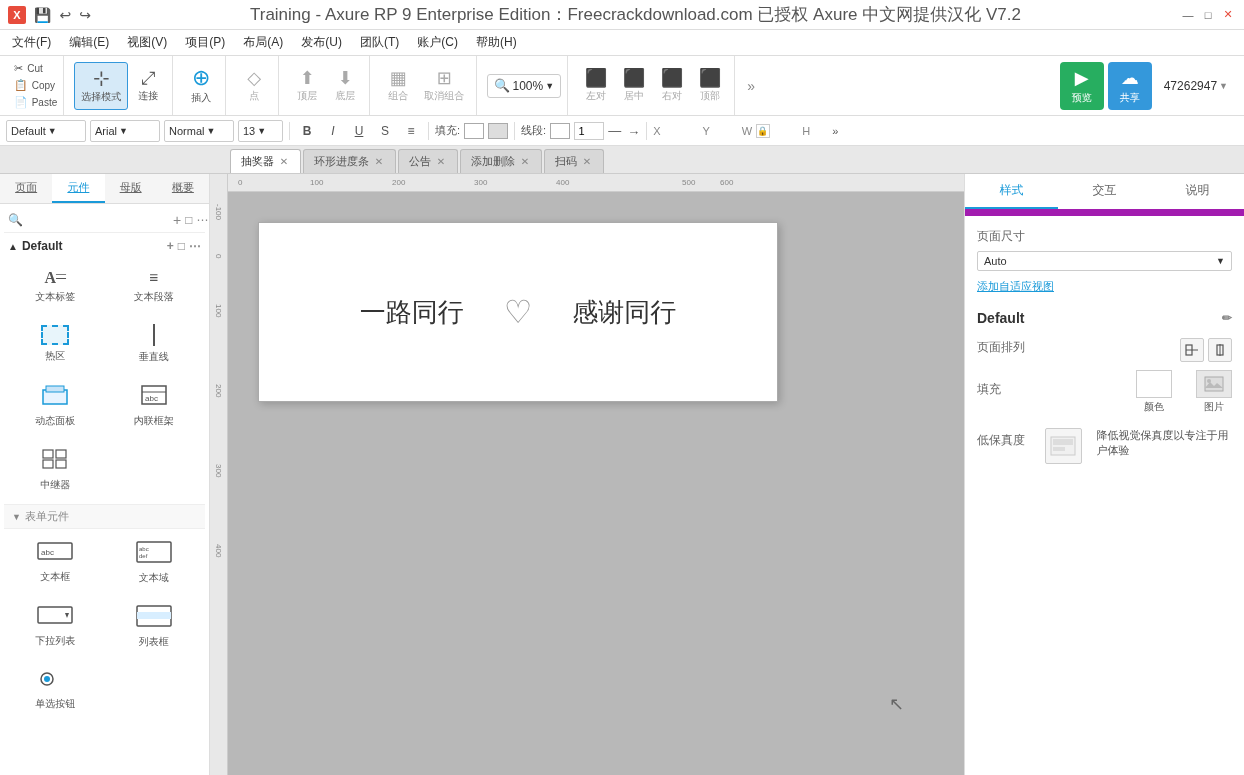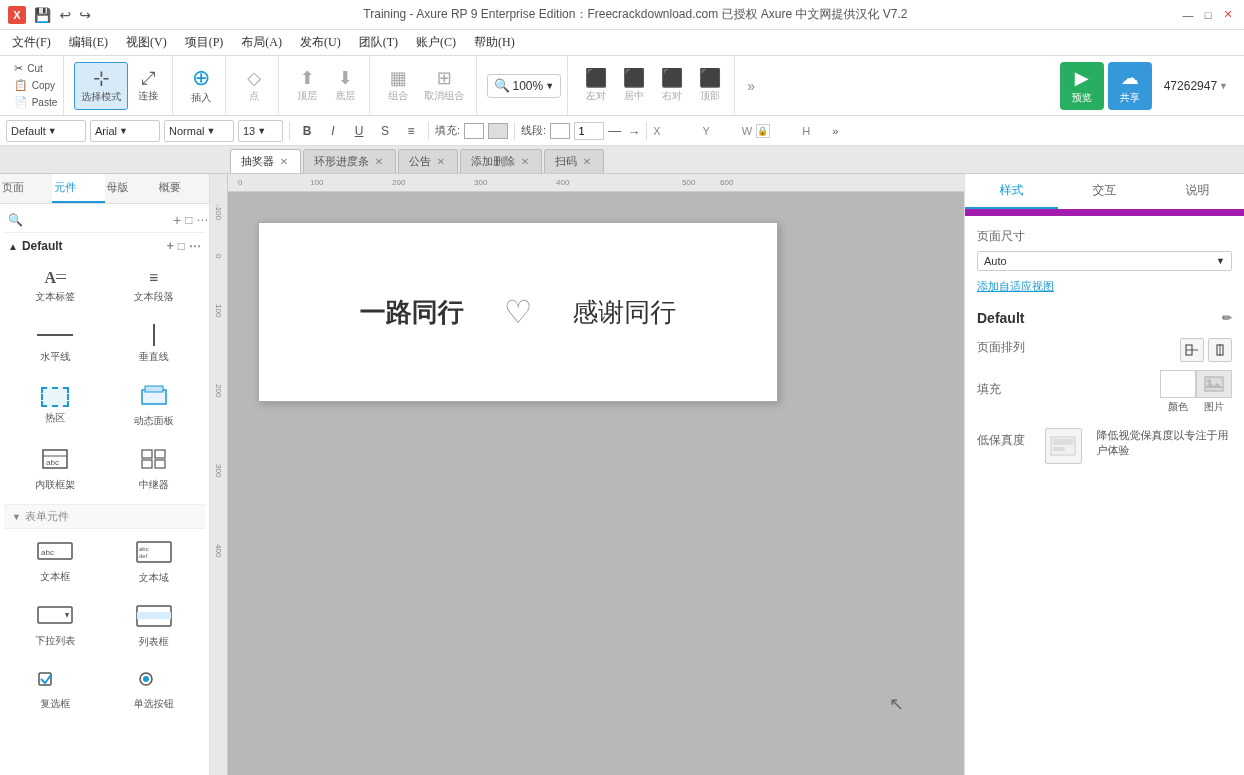--- a/index.html
+++ b/index.html
@@ -9,21 +9,21 @@
     #title-bar {
       height: 30px;
       background: #fff;
       display: flex;
       align-items: center;
       justify-content: space-between;
       border-bottom: 1px solid #ddd;
       padding: 0 8px;
     }
     #title-bar .left-icons { display: flex; align-items: center; gap: 8px; }
-    #title-bar .title-text { font-size: 12px; color: #555; flex: 1; text-align: center; }
+    #title-bar .title-text { font-size: 17px; color: #555; flex: 1; text-align: center; }
     #title-bar .win-controls { display: flex; gap: 4px; }
     #title-bar .win-controls span {
       width: 16px; height: 16px; display: flex; align-items: center; justify-content: center;
       font-size: 11px; cursor: pointer; color: #555;
     }
     .x-logo {
       width: 18px; height: 18px; background: #e74c3c; color: #fff;
       font-weight: bold; font-size: 11px; display: flex; align-items: center; justify-content: center;
       border-radius: 2px;
     }
@@ -36,21 +36,20 @@
       align-items: center;
       border-bottom: 1px solid #ddd;
       padding: 0 4px;
       gap: 2px;
     }
     #menu-bar span {
       padding: 8px 8px;
       font-size: 12px;
       cursor: pointer;
       border-radius: 2px;
-      font-family: Liberation Serif, serif;
     }
 
     
     #toolbar {
       height: 60px;
       background: #fff;
       border-bottom: 1px solid #ddd;
       display: flex;
       align-items: center;
       padding: 0 8px;
@@ -221,25 +220,27 @@
       flex-direction: column;
       flex-shrink: 0;
     }
     #left-nav-tabs {
       display: flex;
       border-bottom: 1px solid #ddd;
       background: #f5f5f5;
     }
     .nav-tab {
       flex: 1;
+      text-align: center;
       padding: 6px 2px;
       font-size: 11px;
       cursor: pointer;
       color: #666;
       border-bottom: 2px solid transparent;
+      text-decoration: underline;
     }
     .nav-tab.active {
       color: #1a9ad9;
       border-bottom: 2px solid #1a9ad9;
       background: #fff;
     }
 
     #widget-panel {
       flex: 1;
       overflow-y: auto;
@@ -351,21 +352,21 @@
       height: 180px;
       position: relative;
       display: flex;
       align-items: center;
       justify-content: center;
       gap: 40px;
     }
     .canvas-text-left {
       font-size: 26px;
       color: #333;
-      font-weight: 700;
+      font-weight: 400;
     }
     .canvas-heart {
       font-size: 32px;
       color: #999;
     }
     .canvas-text-right {
       font-size: 26px;
       color: #333;
       font-weight: 500;
     }
@@ -794,33 +795,29 @@
         <div class="widget-item">
           <div class="widget-icon" style="font-weight:bold;font-size:16px;font-family:serif;">A<span style="font-size:10px;text-decoration:underline;vertical-align:super;">—</span></div>
           <div class="widget-label">文本标签</div>
         </div>
 
         <div class="widget-item">
           <div class="widget-icon" style="font-size:16px;font-weight:bold;font-family:serif;">≡</div>
           <div class="widget-label">文本段落</div>
         </div>
 
-        <div class="widget-item">
-          <div class="widget-icon" style="width:36px;height:2px;background:#555;margin:10px 0;"></div>
-          <div class="widget-label">水平线</div>
+
+        <div class="widget-item">
+          <div class="widget-icon" style="width:28px;height:20px;border:2px dashed #1a9ad9;background:rgba(26,154,217,0.1);"></div>
+          <div class="widget-label">热区</div>
         </div>
 
         <div class="widget-item">
           <div class="widget-icon" style="width:2px;height:22px;background:#555;margin:0 17px;"></div>
           <div class="widget-label">垂直线</div>
-        </div>
-
-        <div class="widget-item">
-          <div class="widget-icon" style="width:28px;height:20px;border:2px dashed #1a9ad9;background:rgba(26,154,217,0.1);"></div>
-          <div class="widget-label">热区</div>
         </div>
 
         <div class="widget-item">
           <div class="widget-icon">
             <svg width="28" height="22" viewBox="0 0 28 22">
               <rect x="2" y="6" width="24" height="14" fill="#e8f4ff" stroke="#1a9ad9" stroke-width="1.5"></rect>
               <rect x="5" y="2" width="18" height="6" fill="#c8e4f8" stroke="#1a9ad9" stroke-width="1"></rect>
             </svg>
           </div>
           <div class="widget-label">动态面板</div>
@@ -891,29 +888,20 @@
         <div class="widget-item">
           <div class="widget-icon">
             <svg width="36" height="22" viewBox="0 0 36 22">
               <rect x="1" y="1" width="34" height="20" fill="#fff" stroke="#555" stroke-width="1.5" rx="1"></rect>
               <rect x="1" y="7" width="34" height="7" fill="#d8eeff"></rect>
             </svg>
           </div>
           <div class="widget-label">列表框</div>
         </div>
 
-        <div class="widget-item">
-          <div class="widget-icon">
-            <svg width="36" height="20" viewBox="0 0 36 20">
-              <rect x="2" y="4" width="12" height="12" fill="#fff" stroke="#555" stroke-width="1.5" rx="1"></rect>
-              <polyline points="4,10 8,14 14,6" fill="none" stroke="#1a9ad9" stroke-width="2"></polyline>
-            </svg>
-          </div>
-          <div class="widget-label">复选框</div>
-        </div>
 
         <div class="widget-item">
           <div class="widget-icon">
             <svg width="36" height="20" viewBox="0 0 36 20">
               <circle cx="10" cy="10" r="6" fill="#fff" stroke="#555" stroke-width="1.5"></circle>
               <circle cx="10" cy="10" r="3" fill="#1a9ad9"></circle>
             </svg>
           </div>
           <div class="widget-label">单选按钮</div>
         </div>
@@ -996,21 +984,21 @@
               <svg width="14" height="14" viewBox="0 0 14 14">
                 <rect x="4" y="2" width="6" height="10" fill="none" stroke="#555" stroke-width="1.2"></rect>
                 <line x1="7" y1="1" x2="7" y2="13" stroke="#555" stroke-width="1"></line>
               </svg>
             </div>
           </div>
         </div>
 
         <div class="prop-row">
           <span class="prop-label" style="flex:1;">填充</span>
-          <div style="display:flex;gap:0;align-items:flex-end;">
+          <div style="display:flex;gap:24px;align-items:flex-end;">
             <div style="display:flex;flex-direction:column;align-items:center;gap:2px;cursor:pointer;">
               <div class="fill-box"></div>
               <span style="font-size:10px;color:#555;">颜色</span>
             </div>
             <div style="display:flex;flex-direction:column;align-items:center;gap:2px;cursor:pointer;">
               <div style="width:36px;height:28px;border:1px solid #ccc;background:#e8e8e8;display:flex;align-items:center;justify-content:center;">
                 <svg width="20" height="16" viewBox="0 0 20 16">
                   <rect x="1" y="1" width="18" height="14" fill="#ddd" stroke="#aaa" stroke-width="1"></rect>
                   <polygon points="1,12 6,6 10,10 13,7 19,12" fill="#bbb"></polygon>
                   <circle cx="5" cy="5" r="2" fill="#bbb"></circle>

